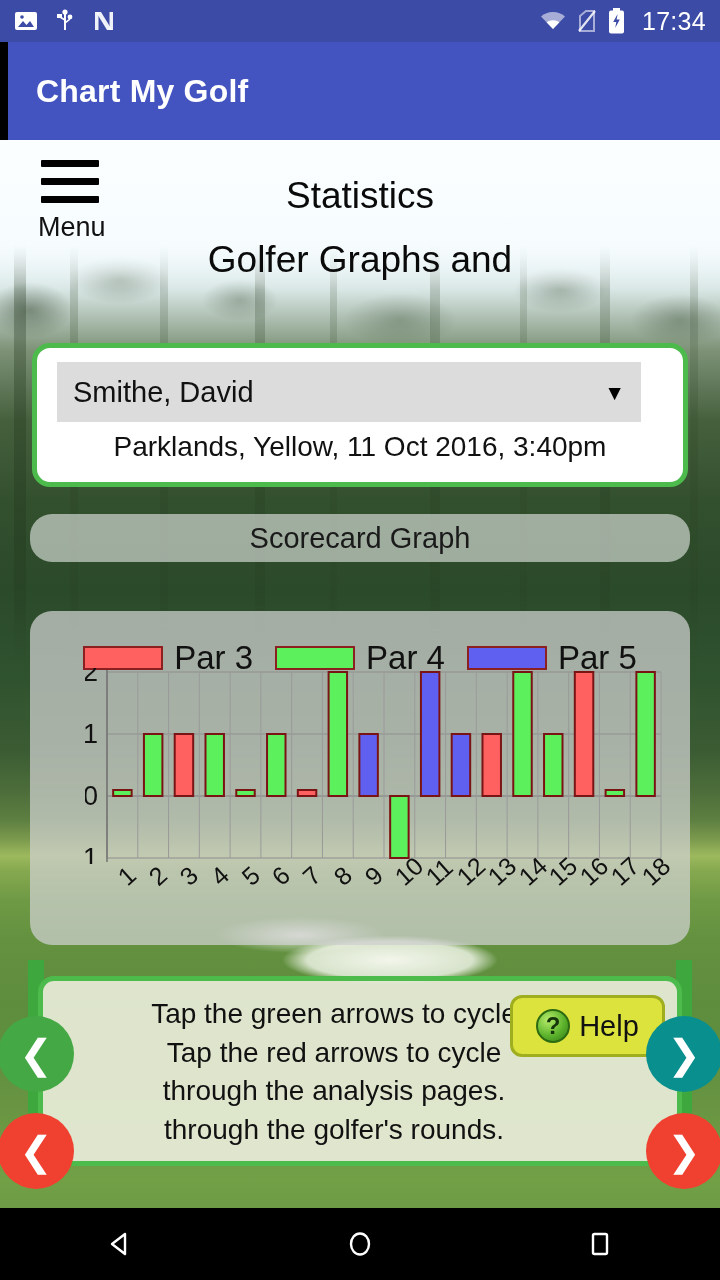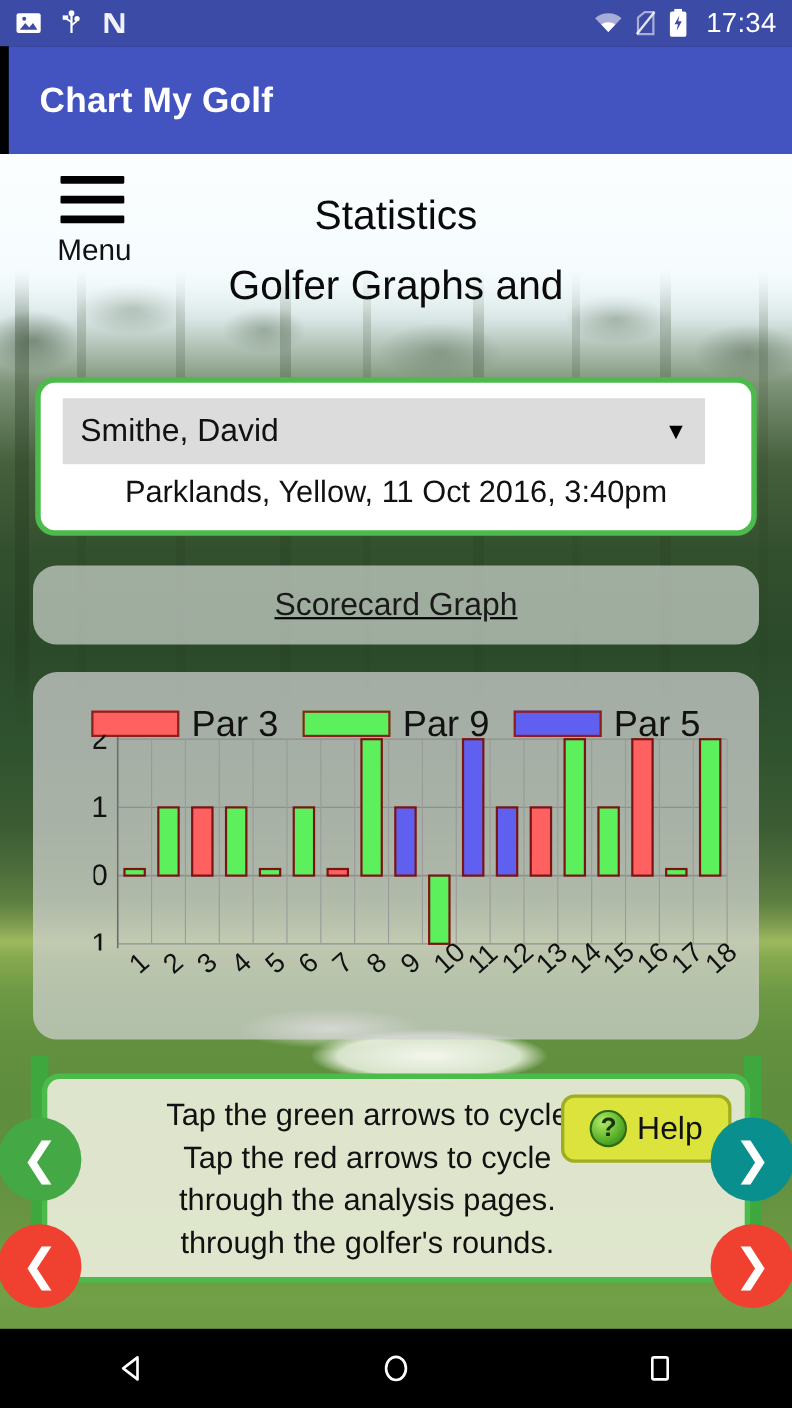--- a/index.html
+++ b/index.html
@@ -112,21 +112,21 @@
 
   
   .page-header {
     position: absolute; top: 140px; left: 0;
     width: 720px; height: 150px;
     background: linear-gradient(to bottom, #fbfeff 0%, #f6fcfe 70%, rgba(246,252,254,.0) 100%);
     z-index: 10;
   }
   .menu-btn {
     position: absolute; left: 38px; top: 20px;
-    width: 64px; text-align: center; cursor: pointer; margin-left: 14px;
+    width: 64px; text-align: center; cursor: pointer;
   }
   .hamburger { width: 58px; margin: 0 auto; }
   .hamburger i {
     display: block; height: 7px; background: #000;
     margin-bottom: 11px; border-radius: 1px;
   }
   .hamburger i:last-child { margin-bottom: 0; }
   .menu-label {
     font-size: 27px; color: #111; margin-top: 11px; line-height: 1;
   }
@@ -156,26 +156,25 @@
   .golfer-name { font-size: 29px; color: #111; }
   .caret { margin-left: auto; font-size: 21px; color: #000; line-height: 1; }
   .round-info {
     margin-top: 9px; text-align: center;
     font-size: 28px; color: #111;
   }
 
   
   .section-bar {
     position: absolute; left: 30px; top: 514px;
-    width: 660px; height: 72px;
+    width: 660px; height: 48px;
     background: rgba(235,238,236,.60);
     border-radius: 22px;
     display: flex; align-items: center; justify-content: center;
     z-index: 12;
-    text-decoration: underline;
   }
   .section-bar-text { font-size: 29px; color: #1a1a1a; }
 
   
   .chart-panel {
     position: absolute; left: 30px; top: 611px;
     width: 660px; height: 334px;
     background: rgba(206,208,206,.74);
     border-radius: 22px;
     z-index: 12;
@@ -357,21 +356,21 @@
 
   <div class="chart-panel">
 
     <div class="legend">
       <div class="legend-item">
         <span class="legend-swatch" id="sw0" style="background: rgb(255, 97, 97);"></span>
         <span class="legend-label">Par 3</span>
       </div>
       <div class="legend-item">
         <span class="legend-swatch" id="sw1" style="background: rgb(92, 240, 92);"></span>
-        <span class="legend-label">Par 9</span>
+        <span class="legend-label">Par 4</span>
       </div>
       <div class="legend-item">
         <span class="legend-swatch" id="sw2" style="background: rgb(96, 96, 240);"></span>
         <span class="legend-label">Par 5</span>
       </div>
     </div>
 
     <div class="plot">
       <svg class="plot-svg" id="plot-svg" width="580" height="196" viewBox="0 0 580 196">
           <line x1="22" y1="4" x2="576" y2="4" stroke="#8f8f8f" stroke-width="1.2"></line>

